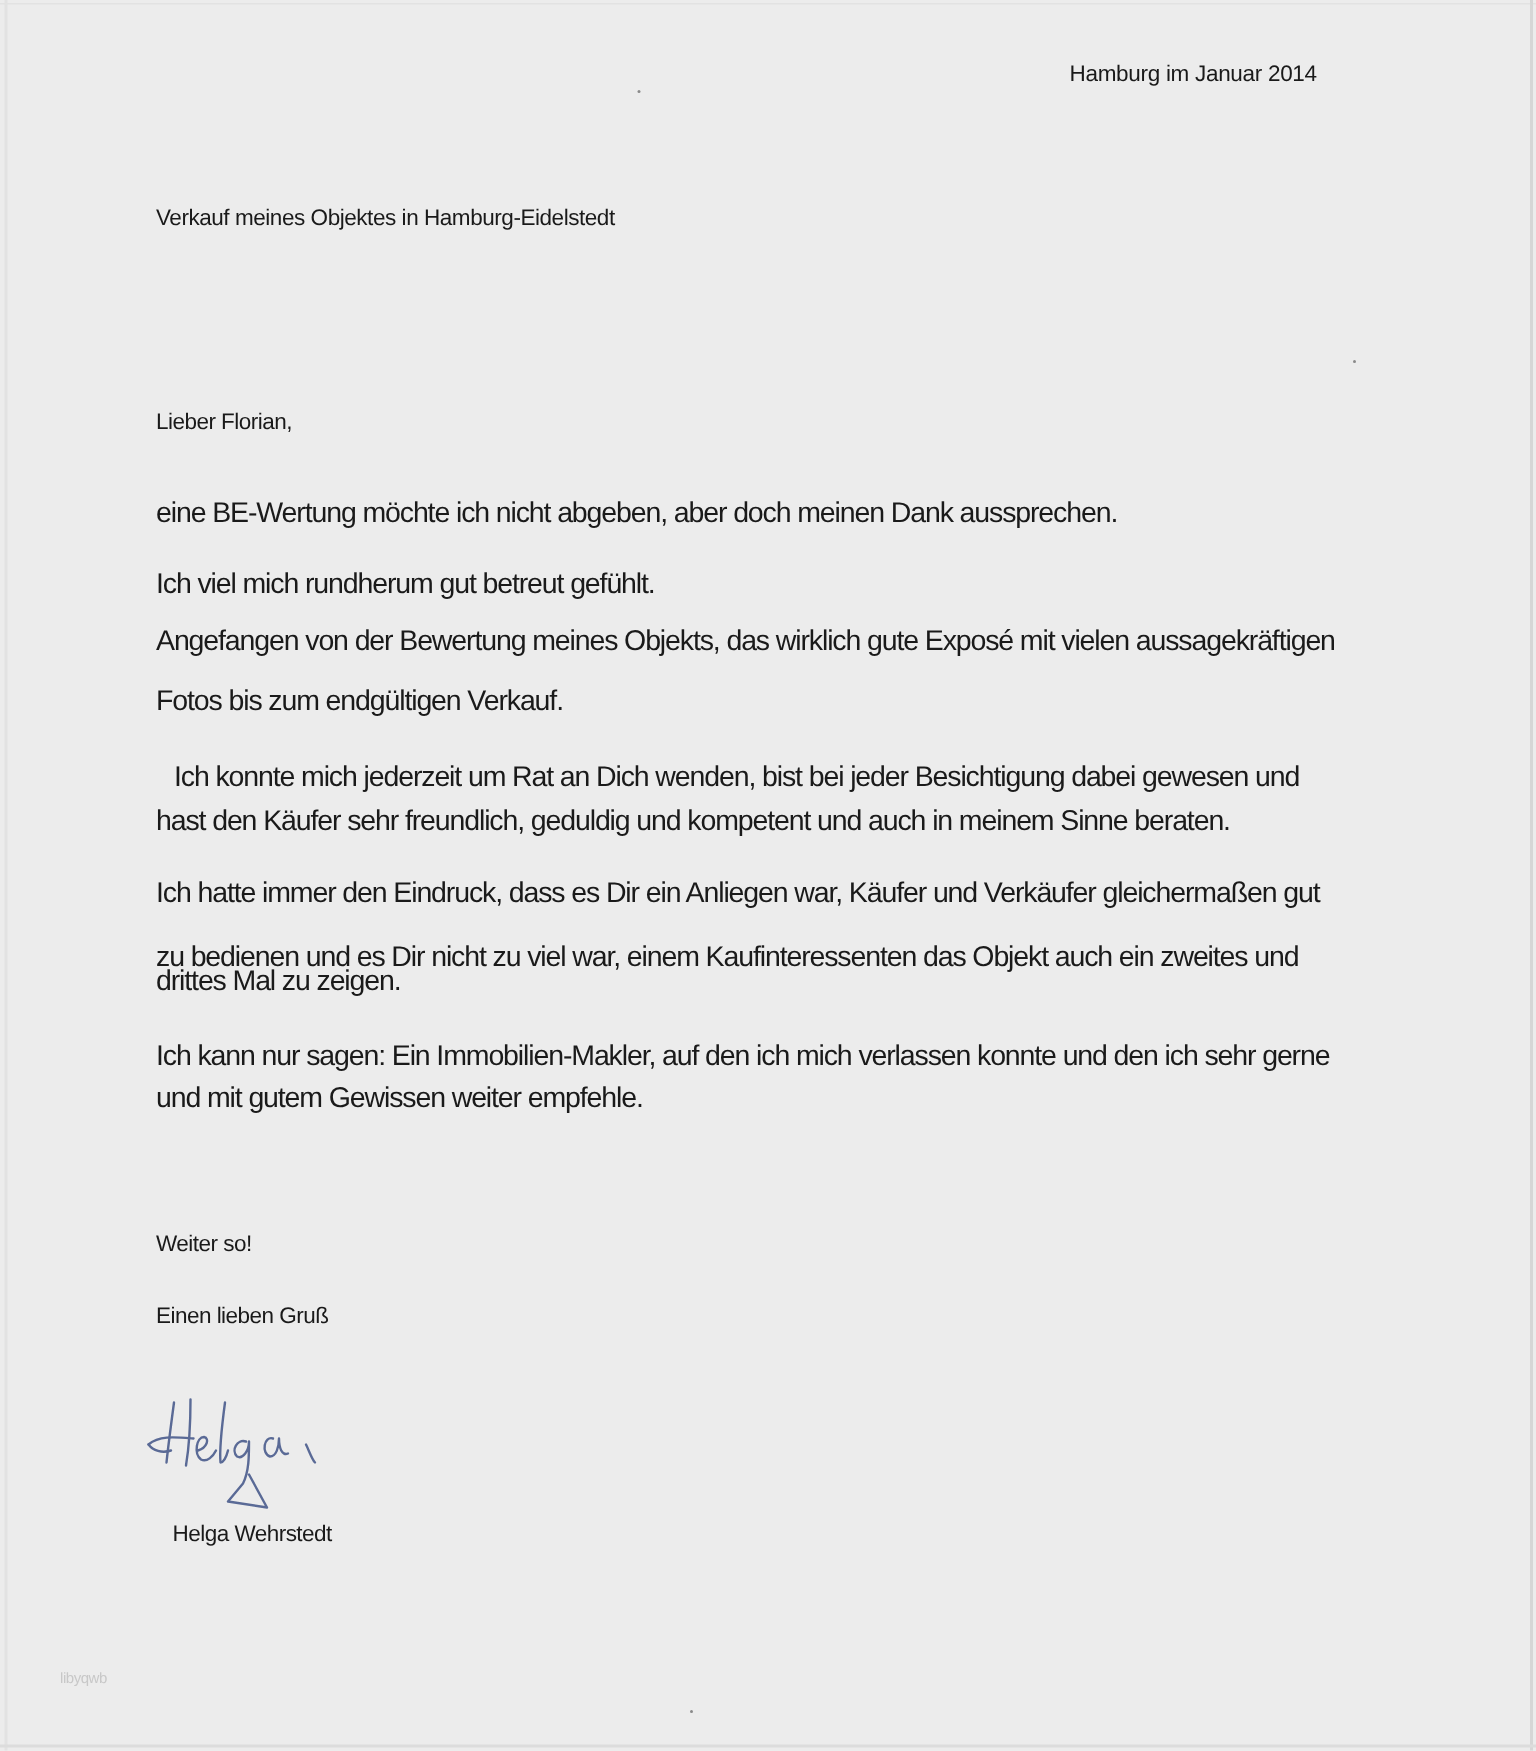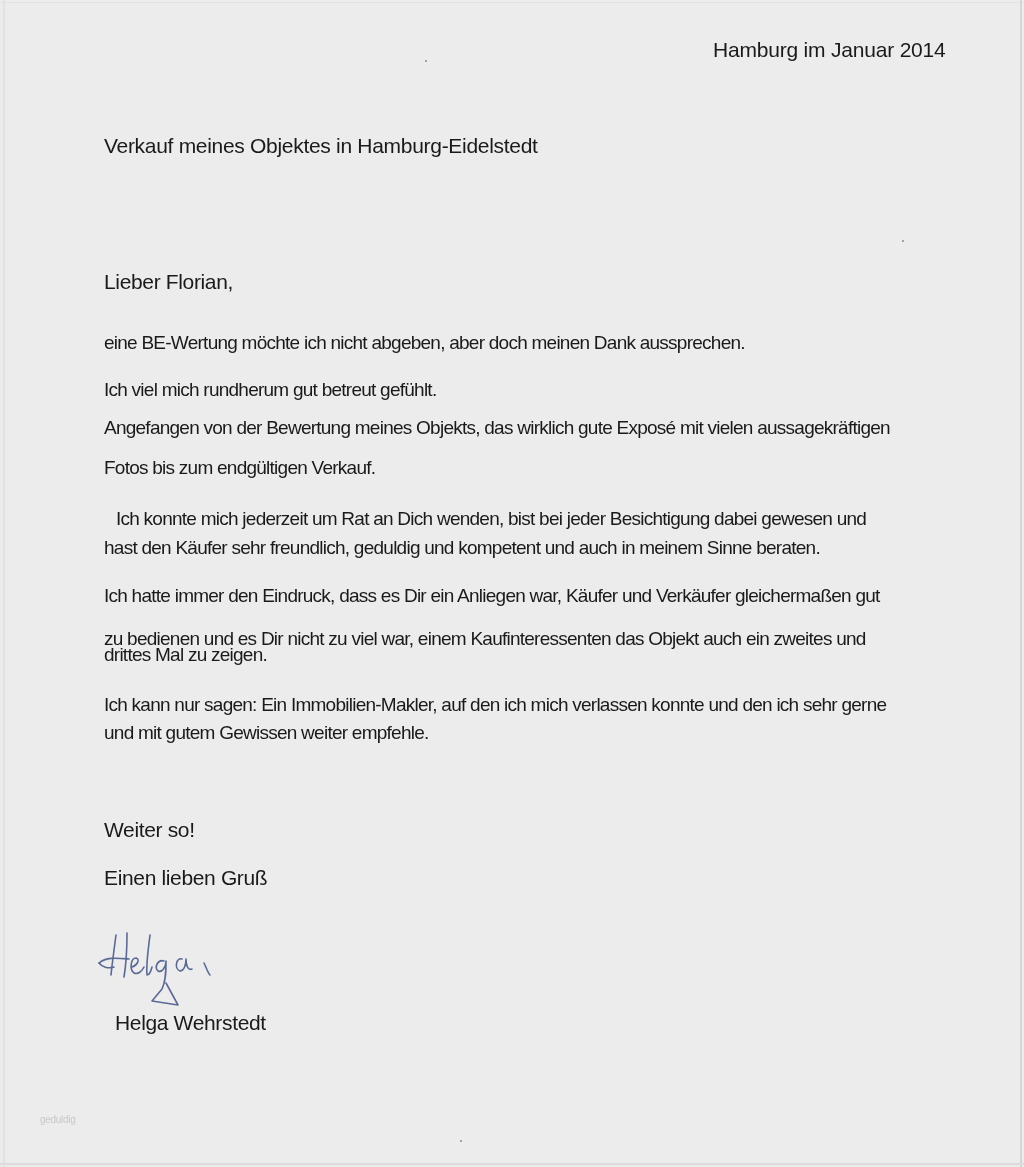--- a/index.html
+++ b/index.html
@@ -10,21 +10,21 @@
       overflow: hidden;
       font-family: "Liberation Sans", "DejaVu Sans", sans-serif;
       color: #1a1a1a;
     }
     .frame-left { position: absolute; left: 3px; top: 0; bottom: 0; width: 2px; background: #e2e2e2; }
     .frame-right { position: absolute; right: 2px; top: 0; bottom: 0; width: 2px; background: #d6d6d6; }
     .frame-bottom { position: absolute; left: 0; right: 0; bottom: 2px; height: 2px; background: #dcdcdc; }
     .frame-top { position: absolute; left: 0; right: 0; top: 2px; height: 1px; background: #e2e2e2; }
     .line {
       position: absolute;
-      font-size: 21px;
+      font-size: 15px;
       line-height: 24px;
       white-space: nowrap;
       letter-spacing: -0.35px;
     }
     .body-line { letter-spacing: -0.75px; font-size: 19px; }
     .date { left: 713px; top: 38px; letter-spacing: -0.2px; }
     .subject { left: 104px; top: 134px; letter-spacing: -0.3px; }
     .salutation { left: 104px; top: 230px; margin-top: 40px; }
     .signature-svg { position: absolute; left: 94px; top: 925px; }
     .watermark {
@@ -92,13 +92,13 @@
       <path d="M56 10 C54 25 52 40 53 50 C55 50 57 46 58 42"></path>
       <path d="M70 36 C64 34 60 42 64 46 C68 48 72 42 72 36 C72 46 72 56 68 64 L58 76 L84 80 L72 58"></path>
       <path d="M88 34 C82 32 80 44 86 46 C90 46 92 40 92 34 C92 40 94 46 98 44"></path>
       <path d="M110 38 C112 42 114 48 116 50"></path>
     </g>
   </svg>
 
   <div class="line" style="left:103px;top:1011px;margin-left:12px;">Helga Wehrstedt</div>
 </div>
 
-<div class="watermark">geduldig</div>
+<div class="watermark">libyqwb</div>
 
 </body></html>

